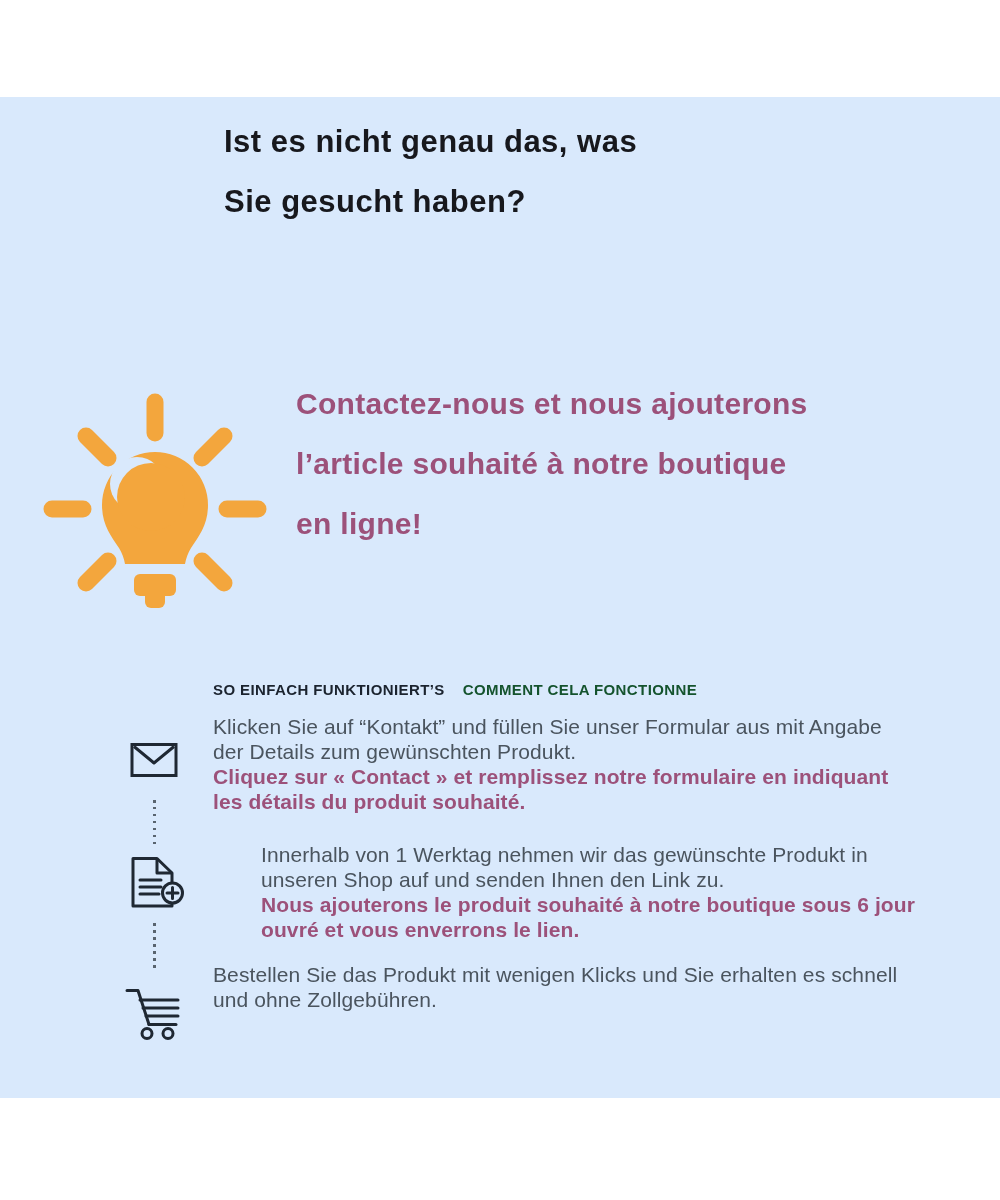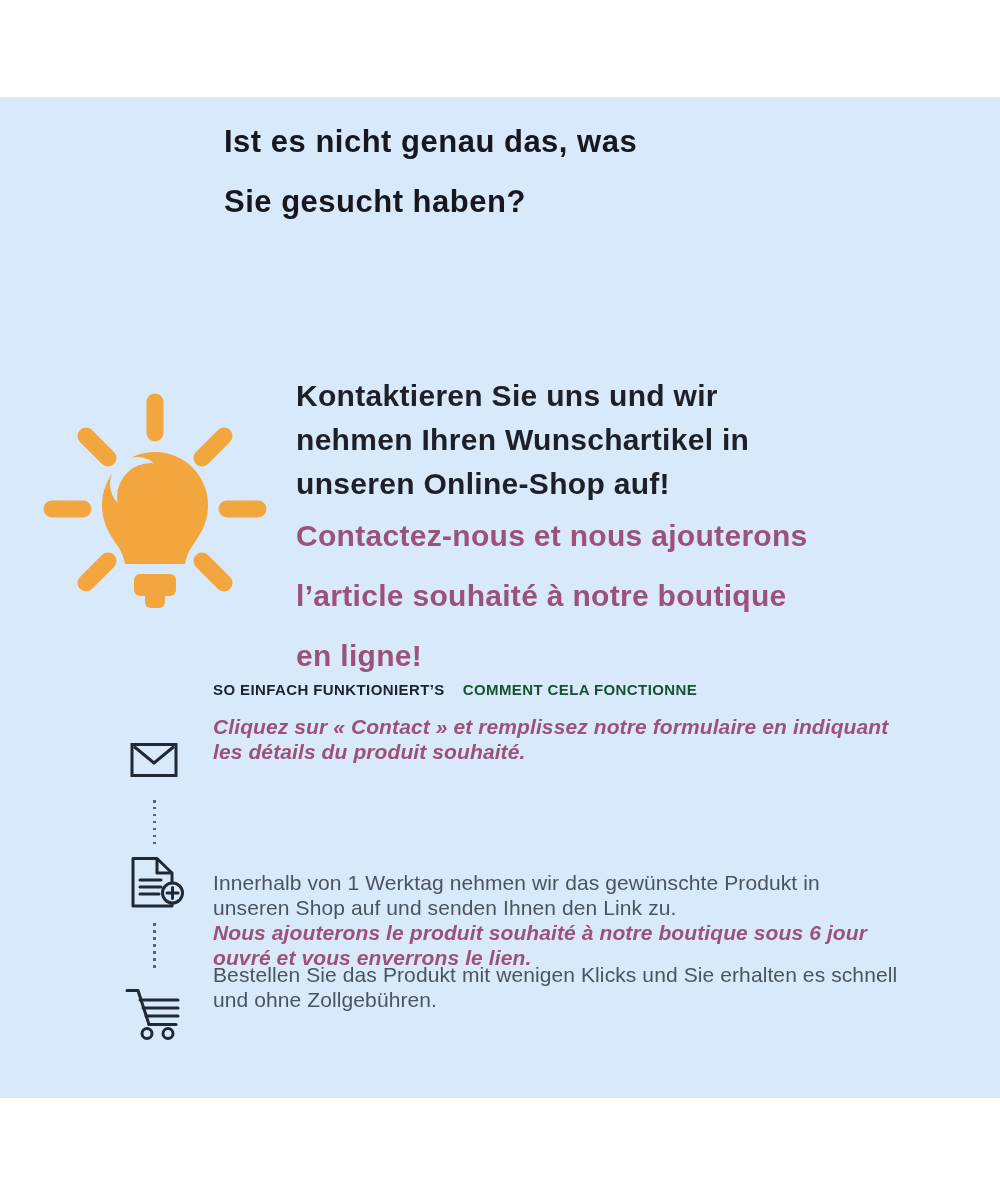--- a/index.html
+++ b/index.html
@@ -66,24 +66,23 @@
 
   
   .step-text { position: absolute; left: 213px; width: 720px; }
   .step-text .de {
     font-size: 21px; line-height: 25px; font-weight: 400; color: #4a545e;
     letter-spacing: 0.1px;
   }
   .step-text .fr {
     font-size: 21px; line-height: 25px; font-weight: 700; color: #9c517a;
     letter-spacing: 0.1px;
-    font-style: italic;
   }
   #step1 { top: 714px; }
-  #step2 { top: 870px; }
+  #step2 { top: 842px; margin-left: 48px; }
   #step3 { top: 962px; }
 
   .icon-abs { position: absolute; }
   .dotted-line {
     position: absolute;
     left: 153px; width: 3px;
     background: repeating-linear-gradient(to bottom, #59646f 0 2.5px, rgba(0,0,0,0) 2.5px 7px);
   }
   #dotted1 { top: 800px; height: 44px; }
   #dotted2 { top: 923px; height: 46px; }
@@ -111,40 +110,39 @@
     </g>
     <path fill="#f3a63d" d="M115,62 a53,53 0 0 1 53,53 c0,20 -9,31 -17,43 c-3,5 -5,10 -6,16 l-60,0 c-1,-6 -3,-11 -6,-16 c-8,-12 -17,-23 -17,-43 a53,53 0 0 1 53,-53 z"></path>
     <circle cx="97" cy="94" r="27" fill="#d9e9fc"></circle>
     <circle cx="111" cy="107" r="34" fill="#f3a63d"></circle>
     <rect x="94" y="184" width="42" height="22" rx="6" fill="#f3a63d"></rect>
     <path fill="#f3a63d" d="M105,204 h20 v8 a6,6 0 0 1 -6,6 h-8 a6,6 0 0 1 -6,-6 z"></path>
   </svg>
 </div>
 
 <div class="intro">
-  <div class="de pre">Kontaktieren Sie uns und wir
-nehmen Ihren Wunschartikel in
-unseren Online-Shop auf!</div>
   <div class="fr pre">Contactez-nous et nous ajouterons
 l’article souhaité à notre boutique
 en ligne!</div>
 </div>
 
 <div class="hiw-header">
   <span class="de">SO EINFACH FUNKTIONIERT’S</span>
   <span class="fr">COMMENT CELA FONCTIONNE</span>
 </div>
 
 <div class="icon-abs" style="left:130px; top:742px;">
   <svg width="48" height="36" viewBox="0 0 48 36" xmlns="http://www.w3.org/2000/svg" fill="none" stroke="#1f2833" stroke-width="3">
     <rect x="2" y="2.5" width="44" height="31"></rect>
     <path d="M4,4.5 L24,21 L44,4.5" stroke-linejoin="round"></path>
   </svg>
 </div>
 <div class="step-text" id="step1">
+  <div class="de pre">Klicken Sie auf “Kontakt” und füllen Sie unser Formular aus mit Angabe
+der Details zum gewünschten Produkt.</div>
   <div class="fr pre">Cliquez sur « Contact » et remplissez notre formulaire en indiquant
 les détails du produit souhaité.</div>
 </div>
 
 <div class="dotted-line" id="dotted1"></div>
 
 <div class="icon-abs" style="left:128px; top:856px;">
   <svg width="62" height="56" viewBox="0 0 62 56" xmlns="http://www.w3.org/2000/svg" fill="none" stroke="#1f2833" stroke-width="3" stroke-linejoin="round">
     <path d="M5,2.5 H29 L44,17 V50 H5 Z"></path>
     <path d="M29,2.5 V17 H44"></path>

